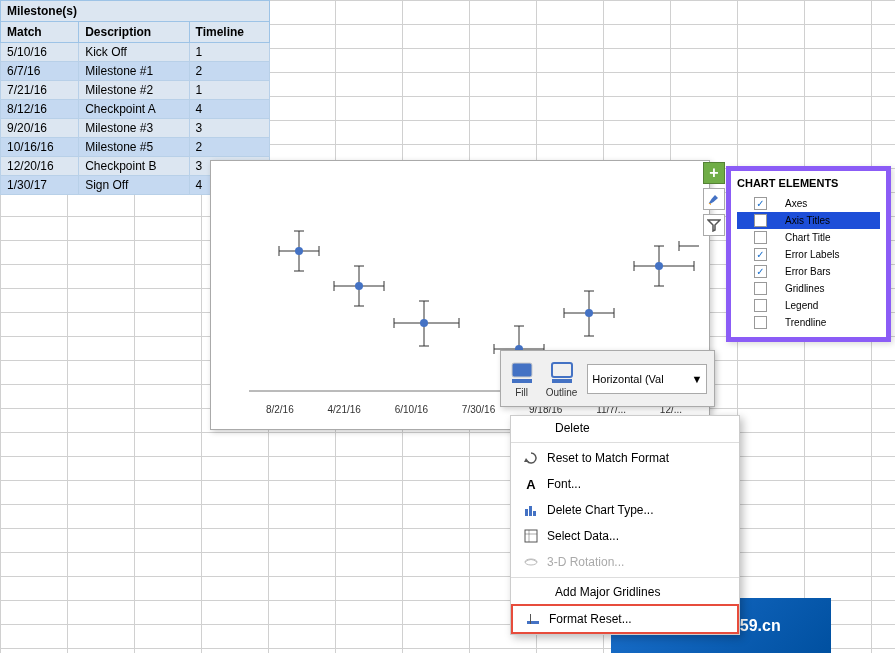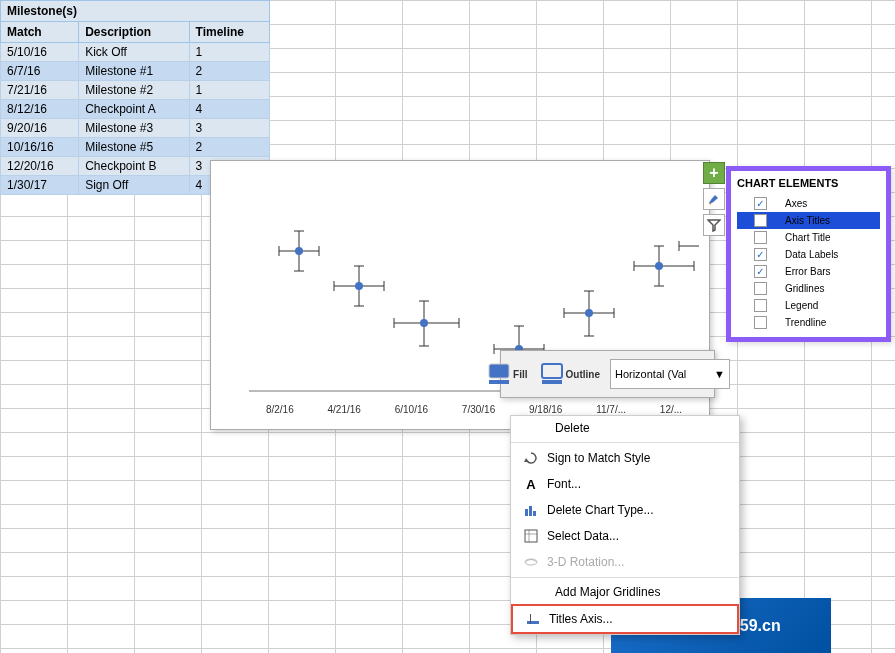--- a/index.html
+++ b/index.html
@@ -124,26 +124,25 @@
     }
 
     .format-toolbar-row {
       display: flex;
       gap: 10px;
       align-items: center;
     }
 
     .format-btn {
       display: flex;
-      flex-direction: row;
+      flex-direction: column;
       align-items: center;
       font-size: 10px;
       color: #333;
       cursor: pointer;
-      font-weight: bold;
     }
 
     .format-btn-icon {
       width: 28px;
       height: 28px;
       display: flex;
       align-items: center;
       justify-content: center;
     }
 
@@ -494,21 +493,21 @@
         <div class="chart-element-item axis-titles-highlight">
           <div class="checkbox"></div>
           <span>Axis Titles</span>
         </div>
         <div class="chart-element-item">
           <div class="checkbox"></div>
           <span>Chart Title</span>
         </div>
         <div class="chart-element-item">
           <div class="checkbox checked"></div>
-          <span>Data Labels</span>
+          <span>Error Labels</span>
         </div>
         <div class="chart-element-item">
           <div class="checkbox checked"></div>
           <span>Error Bars</span>
         </div>
         <div class="chart-element-item">
           <div class="checkbox"></div>
           <span>Gridlines</span>
         </div>
         <div class="chart-element-item">
@@ -556,21 +555,21 @@
           <span>Delete</span>
         </div>
         <div class="menu-separator"></div>
         <div class="menu-item">
           <span class="menu-icon">
             <svg width="14" height="14" viewBox="0 0 14 14">
               <path d="M7 2 A5 5 0 1 1 3 10" fill="none" stroke="#555" stroke-width="1.5"></path>
               <polygon points="2,7 5,11 0,11" fill="#555"></polygon>
             </svg>
           </span>
-          <span>Sign to Match Style</span>
+          <span>Reset to Match Format</span>
         </div>
         <div class="menu-item">
           <span class="menu-icon" style="font-weight: bold; font-size: 13px;">A</span>
           <span>Font...</span>
         </div>
         <div class="menu-item">
           <span class="menu-icon">
             <svg width="14" height="14" viewBox="0 0 14 14">
               <rect x="1" y="6" width="3" height="7" fill="#4472c4"></rect>
               <rect x="5" y="3" width="3" height="10" fill="#4472c4"></rect>
@@ -603,21 +602,21 @@
           <span style="width: 24px;"></span>
           <span>Add Major Gridlines</span>
         </div>
         <div class="menu-item highlighted">
           <span class="menu-icon">
             <svg width="14" height="14" viewBox="0 0 14 14">
               <rect x="1" y="9" width="12" height="3" fill="#4472c4"></rect>
               <rect x="4" y="2" width="1" height="10" fill="#555"></rect>
             </svg>
           </span>
-          <span>Titles Axis...</span>
+          <span>Format Reset...</span>
         </div>
       </div>
   </div>
 
   <div class="watermark">
     <span class="watermark-text">www.pcb359.cn</span>
   </div>
 </div>
 
 </body></html>

